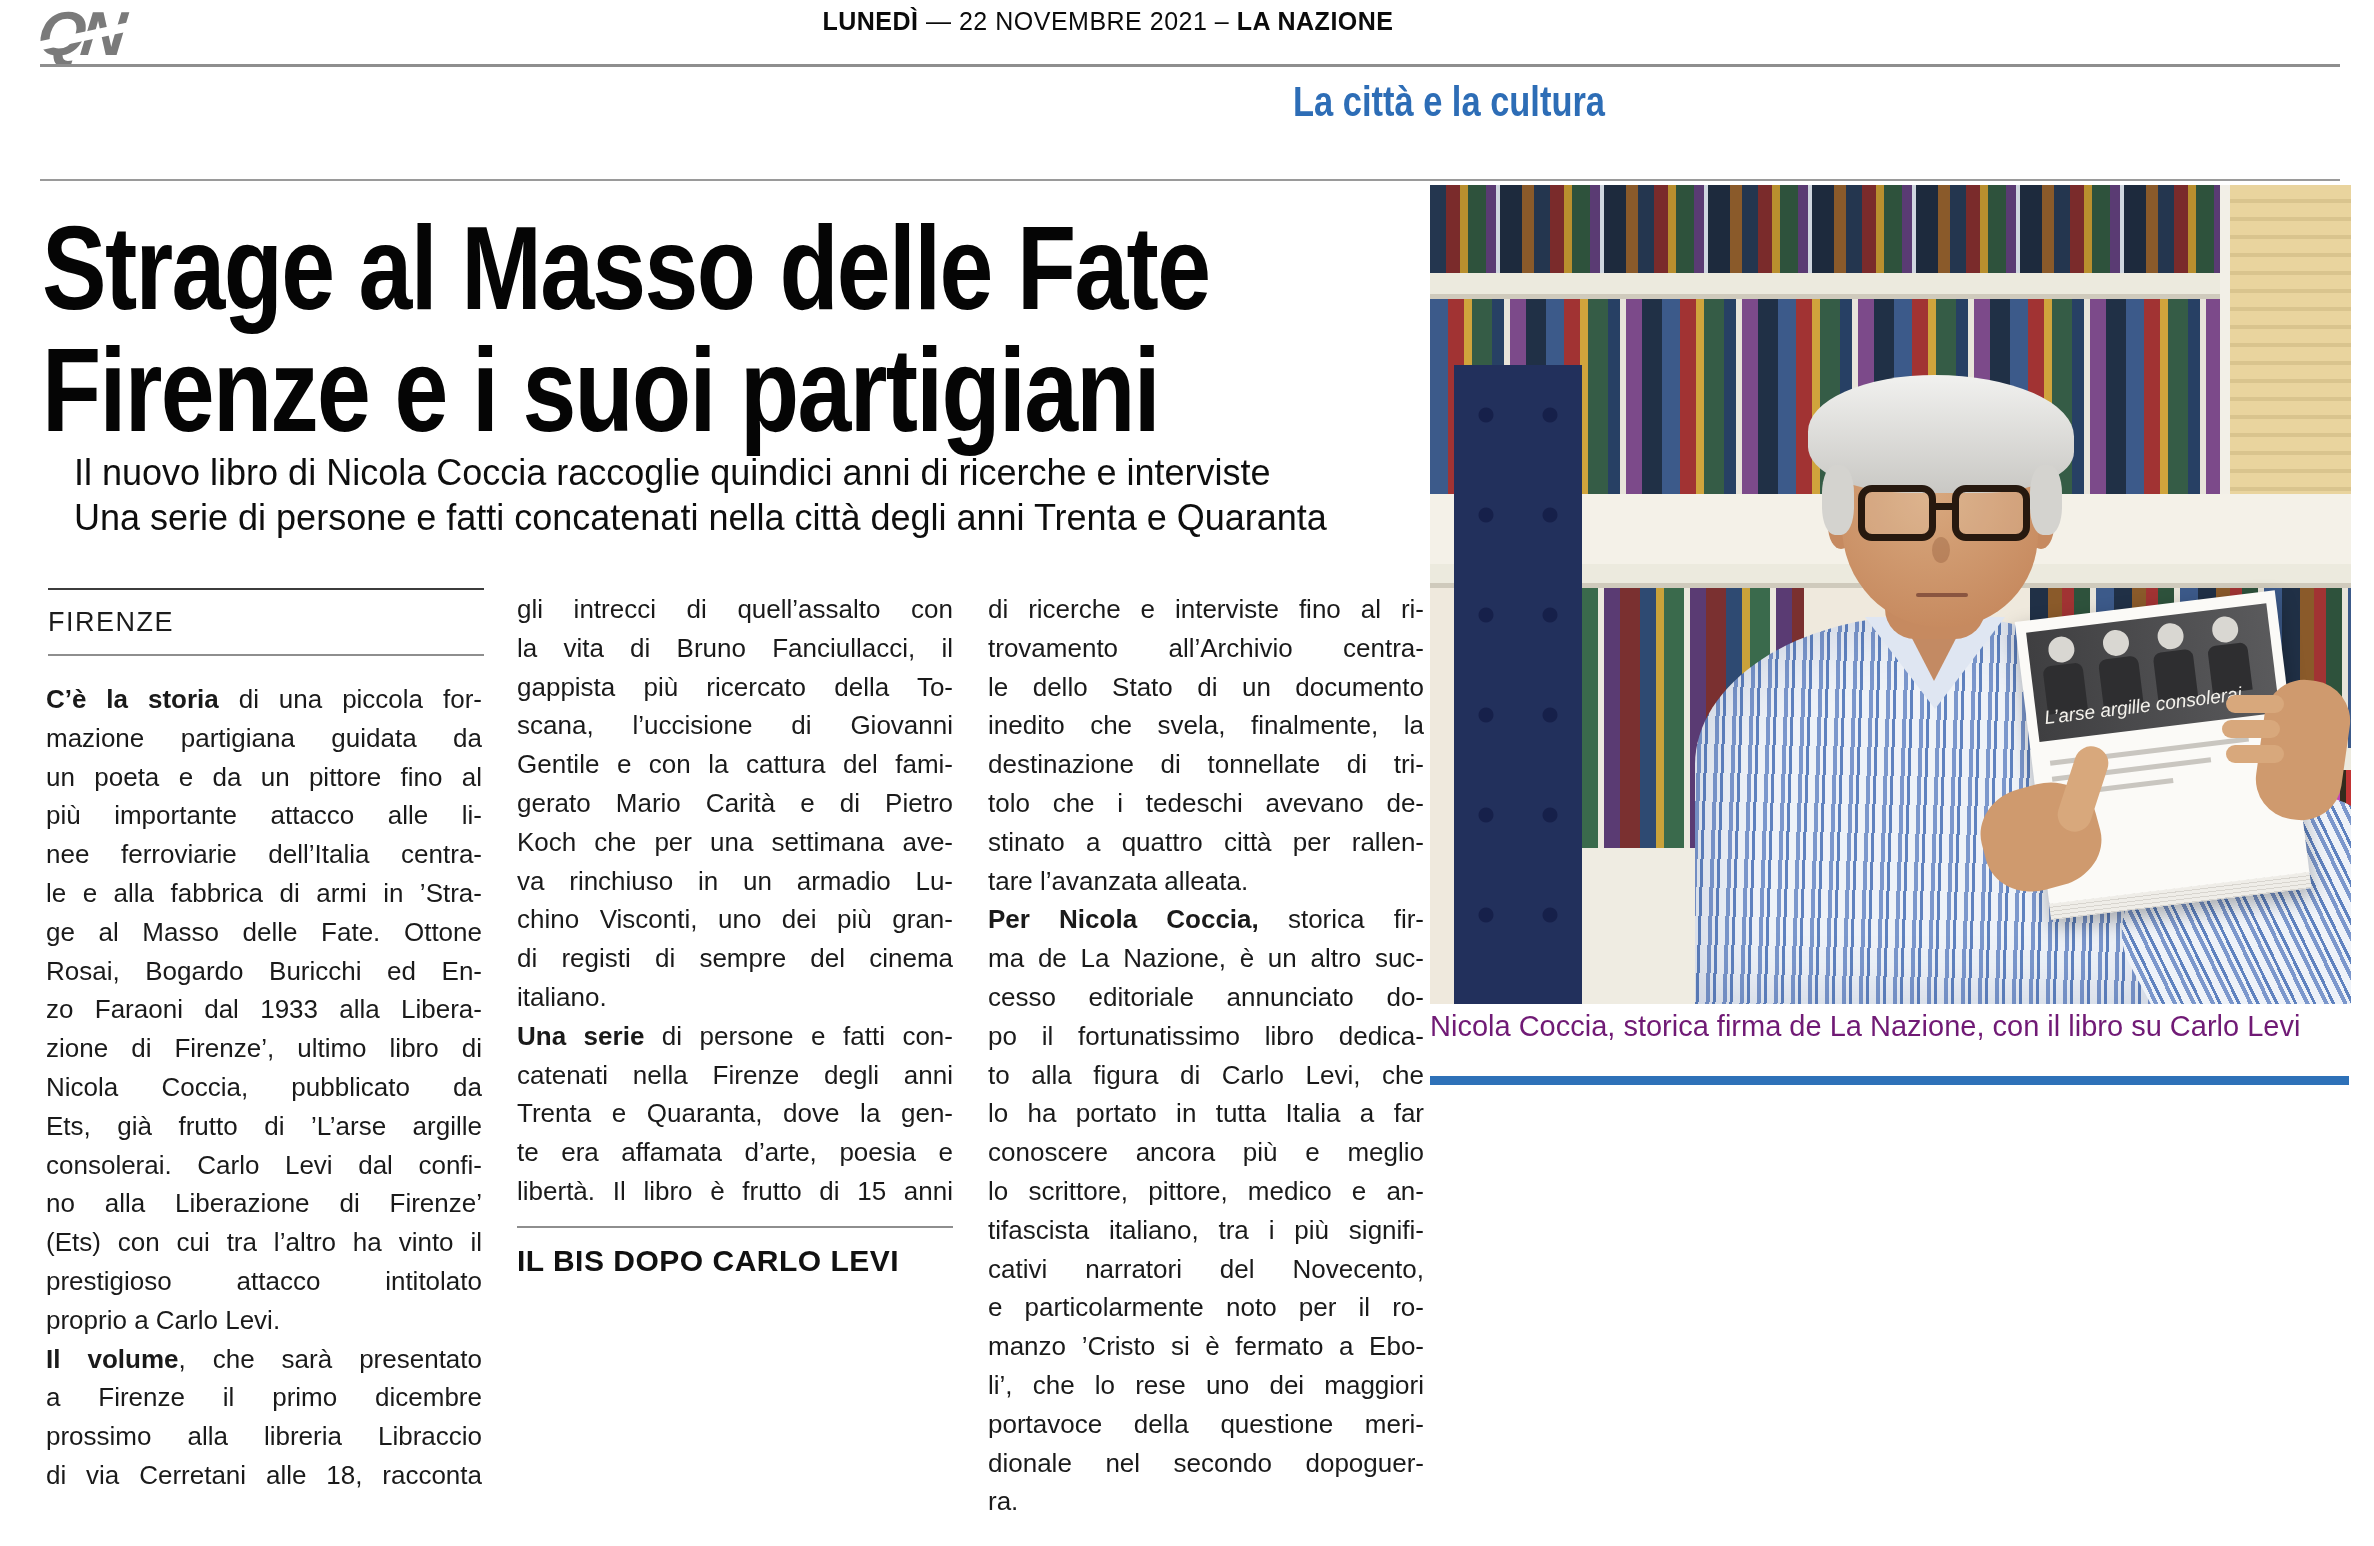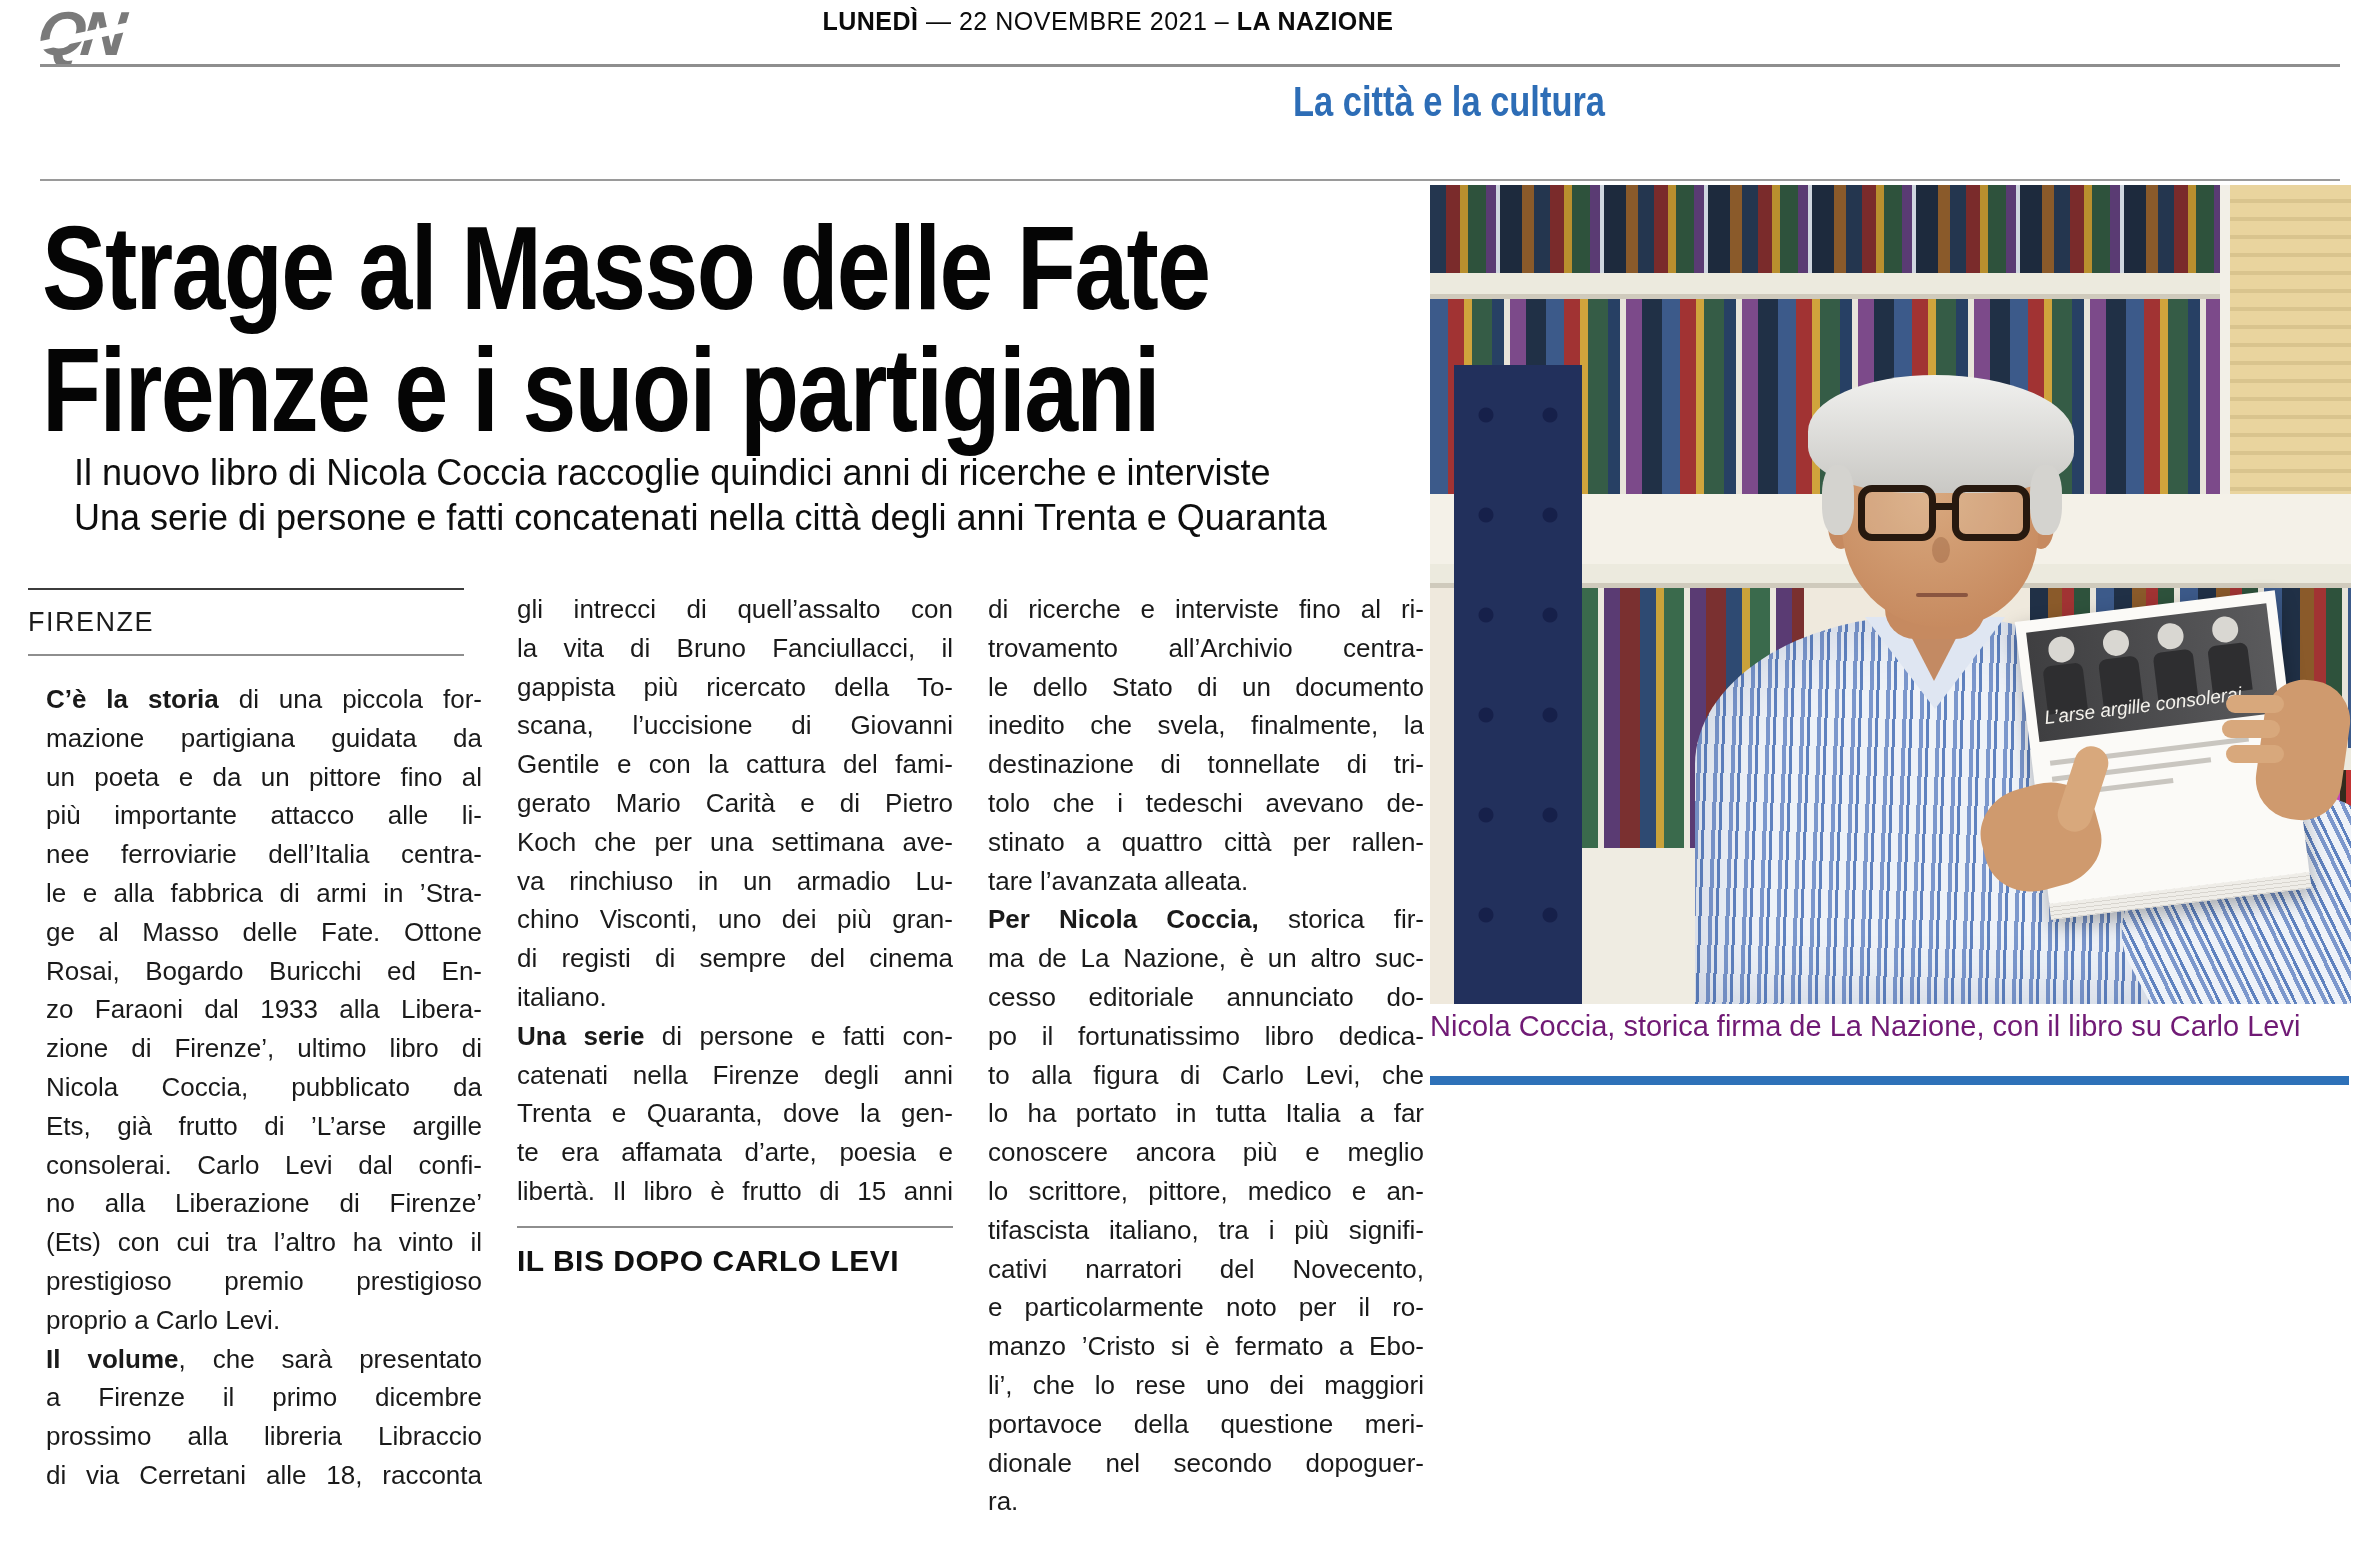--- a/index.html
+++ b/index.html
@@ -27,21 +27,21 @@
   .section-title span{ display:inline-block; font-size:42px; font-weight:bold;
     color:#2d6db6; transform:scaleX(0.82); transform-origin:left center; white-space:nowrap;}
   
   .headline{ position:absolute; left:42px; top:207px; }
   .headline .hline{ display:block; height:122px; line-height:122px; white-space:nowrap; }
   .headline .hline span{ display:inline-block; font-size:118px; font-weight:bold;
     letter-spacing:-2px; color:#050505; transform:scaleX(0.82); transform-origin:left center;
     white-space:nowrap;}
   .deck{ position:absolute; left:46px; top:450px; font-size:36px; line-height:45px; color:#0e0e0e;margin-left:28px;}
   
-  .kicker-block{ position:absolute; left:28px; top:588px; width:436px; }
+  .kicker-block{ position:absolute; left:48px; top:588px; width:436px; }
   .kicker-rule-a{ height:2px; background:#3c3c3c; }
   .kicker-text{ margin-top:16px; font-size:27px; letter-spacing:1.5px; color:#1c1c1c; line-height:32px;}
   .kicker-rule-b{ height:2px; background:#8e8e8e; margin-top:16px; }
   .colbody{ position:absolute; width:436px; font-size:26px; color:#1a1a1a; }
   #col1{ left:46px;  top:680px; }
   #col2{ left:517px; top:590px; }
   #col3{ left:988px; top:590px; }
   .tline{ height:38.8px; line-height:38.8px; text-align:justify; text-align-last:justify; overflow:visible; }
   .tline.end{ text-align-last:left; }
   .tline b{ font-weight:bold; }
@@ -182,21 +182,21 @@
       <div class="tline">le e alla fabbrica di armi in ’Stra-</div>
       <div class="tline">ge al Masso delle Fate. Ottone</div>
       <div class="tline">Rosai, Bogardo Buricchi ed En-</div>
       <div class="tline">zo Faraoni dal 1933 alla Libera-</div>
       <div class="tline">zione di Firenze’, ultimo libro di</div>
       <div class="tline">Nicola Coccia, pubblicato da</div>
       <div class="tline">Ets, già frutto di ’L’arse argille</div>
       <div class="tline">consolerai. Carlo Levi dal confi-</div>
       <div class="tline">no alla Liberazione di Firenze’</div>
       <div class="tline">(Ets) con cui tra l’altro ha vinto il</div>
-      <div class="tline">prestigioso premio prestigioso</div>
+      <div class="tline">prestigioso attacco intitolato</div>
       <div class="tline end">proprio a Carlo Levi.</div>
       <div class="tline"><b>Il volume</b>, che sarà presentato</div>
       <div class="tline">a Firenze il primo dicembre</div>
       <div class="tline">prossimo alla libreria Libraccio</div>
       <div class="tline">di via Cerretani alle 18, racconta</div>
     </div>
   <div id="col2" class="colbody">
       <div class="tline">gli intrecci di quell’assalto con</div>
       <div class="tline">la vita di Bruno Fanciullacci, il</div>
       <div class="tline">gappista più ricercato della To-</div>

